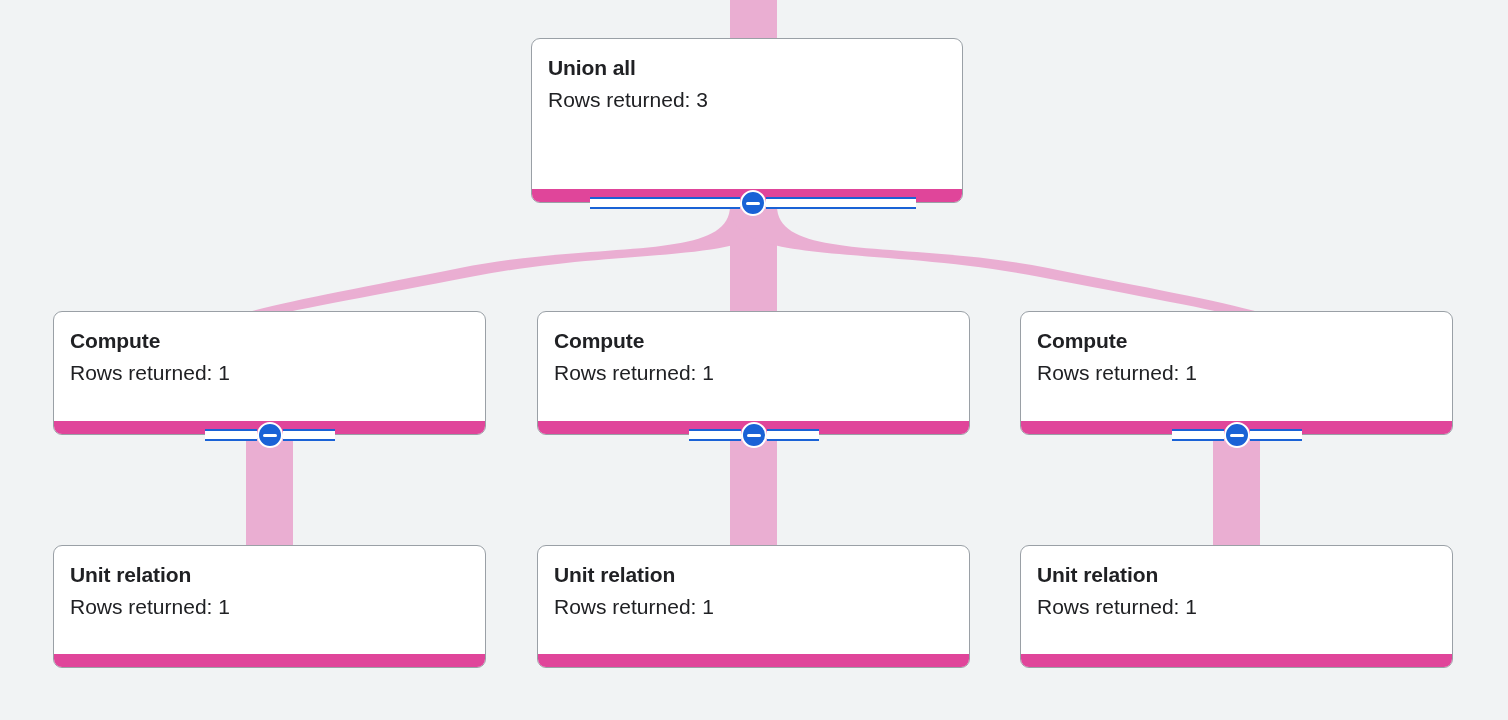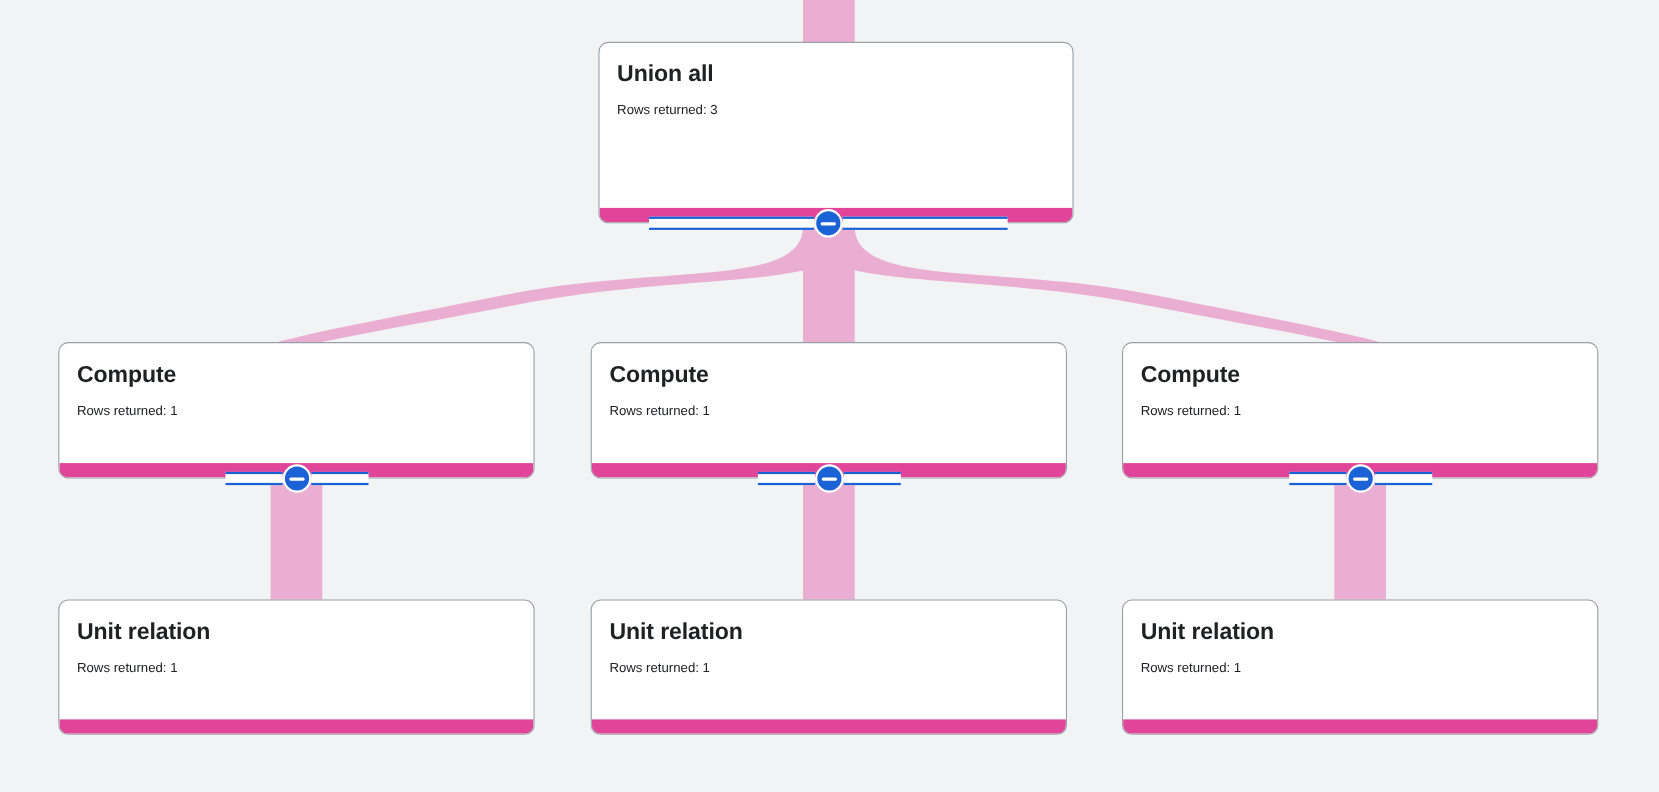--- a/index.html
+++ b/index.html
@@ -63,21 +63,21 @@
     padding: 6px 19px 7px 19px;
     background: #e3e3e3;
     color: #5f6368;
     font-size: 19px;
     line-height: 22px;
     border-radius: 18px;
     white-space: nowrap;
   }
   .node-rows {
     margin-top: 8px;
-    font-size: 12px;
+    font-size: 21px;
     line-height: 22px;
     color: #202124;
     white-space: nowrap;
   }
   .node-accent {
     flex: 0 0 auto;
     height: 13px;
     width: 100%;
     background: #e0459a;
   }
@@ -134,21 +134,21 @@
       <path d="M 246 311 L 294 311 L 270 327 Z" fill="#eaaed2"></path>
       <path d="M 730 206 L 730 311 L 777 311 L 777 206 Z" fill="#eaaed2"></path>
       <path d="M 730 206 C 730 268, 870 244, 1040 277 C 1138 296, 1208 308, 1262 322 L 1262 313 C 1216 300, 1148 288, 1048 268 C 908 240, 777 262, 777 206 Z" fill="#eaaed2"></path>
       <path d="M 1213 311 L 1261 311 L 1237 327 Z" fill="#eaaed2"></path>
       <path d="M 246 438 L 246 545 L 293 545 L 293 438 Z" fill="#eaaed2"></path>
       <path d="M 730 438 L 730 545 L 777 545 L 777 438 Z" fill="#eaaed2"></path>
       <path d="M 1213 438 L 1213 545 L 1260 545 L 1260 438 Z" fill="#eaaed2"></path>
     </svg>
 
   <div id="node-layer">
-      <div class="node" style="left: 544px; top: 38px; width: 432px; height: 165px;">
+      <div class="node" style="left: 531px; top: 38px; width: 432px; height: 165px;">
     <div class="node-body">
       <div class="node-title">Union all</div>
       <div class="node-rows">Rows returned: 3</div>
     </div>
     <div class="node-accent" style="background: rgb(224, 69, 154);"></div>
   </div>
       <div class="collapse-handle" style="width: 326px; left: 590px; top: 190px;">
     <div class="handle-rail"></div>
     <div class="handle-circle"></div>
     <div class="handle-rail"></div>

